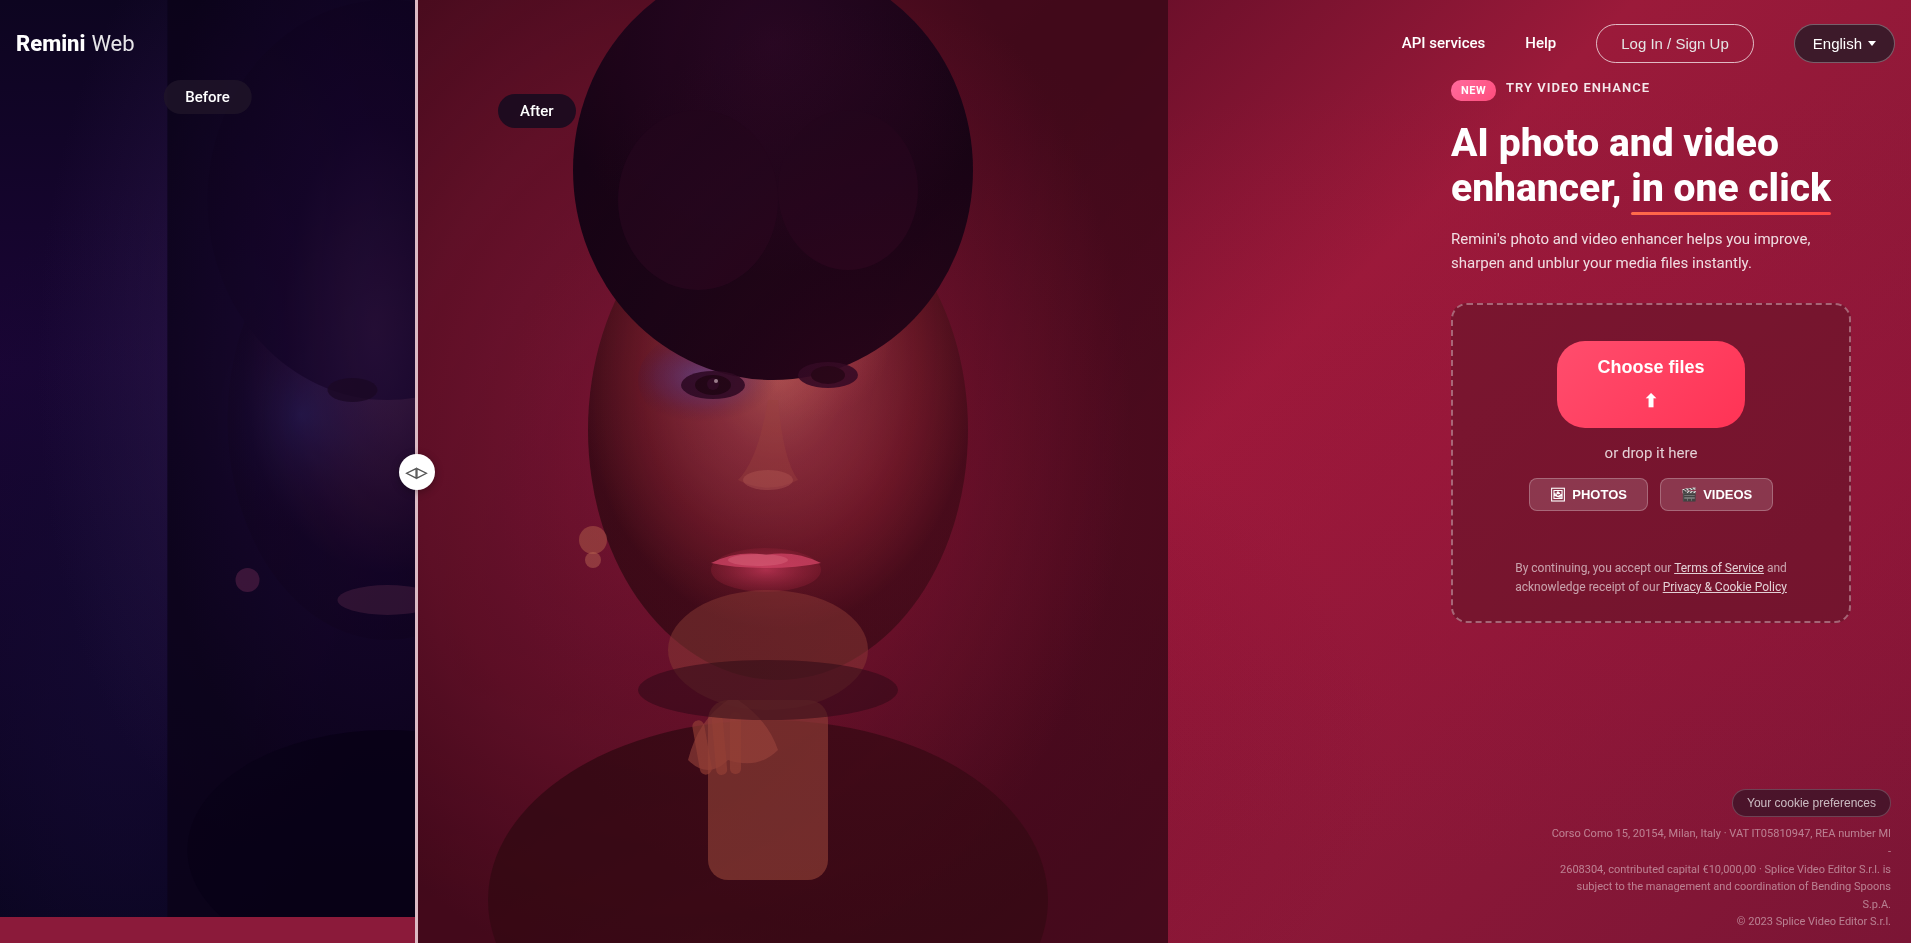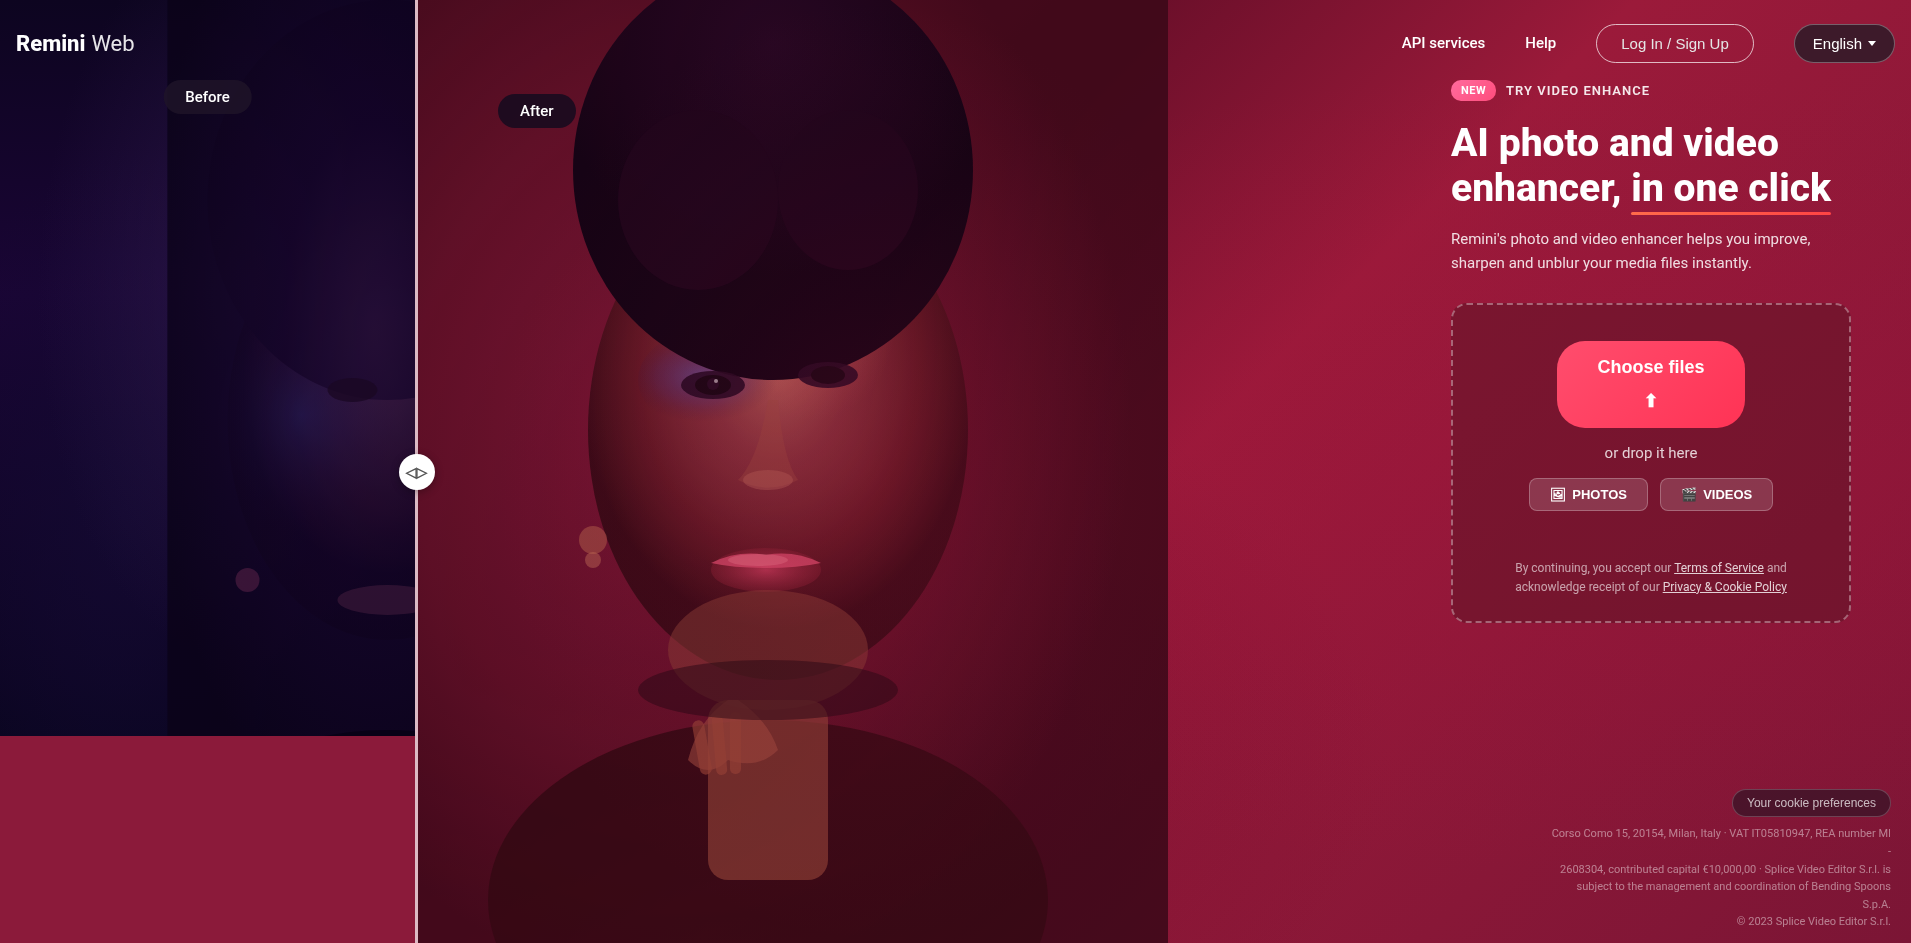--- a/index.html
+++ b/index.html
@@ -15,21 +15,21 @@
     .page-wrapper {
       width: 1911px;
       height: 943px;
       position: relative;
       display: flex;
     }
 
     
     .image-panel {
       width: 415px;
-      height: 736px;
+      height: 917px;
       position: relative;
       flex-shrink: 0;
       background: linear-gradient(135deg, #1a0a2e 0%, #0d0520 30%, #1a0530 60%, #0a0a1a 100%);
       overflow: hidden;
     }
 
     .before-label {
       position: absolute;
       top: 80px;
       left: 50%;
@@ -194,21 +194,21 @@
     .content-panel {
       position: absolute;
       right: 60px;
       top: 80px;
       width: 400px;
       z-index: 50;
     }
 
     .badge-row {
       display: flex;
-      align-items: center;
+      align-items: flex-start;
       gap: 10px;
       margin-bottom: 20px;
     }
 
     .badge-new {
       background: linear-gradient(135deg, #ff6b9d, #ff4d7d);
       color: white;
       font-size: 11px;
       font-weight: 700;
       padding: 4px 10px;

